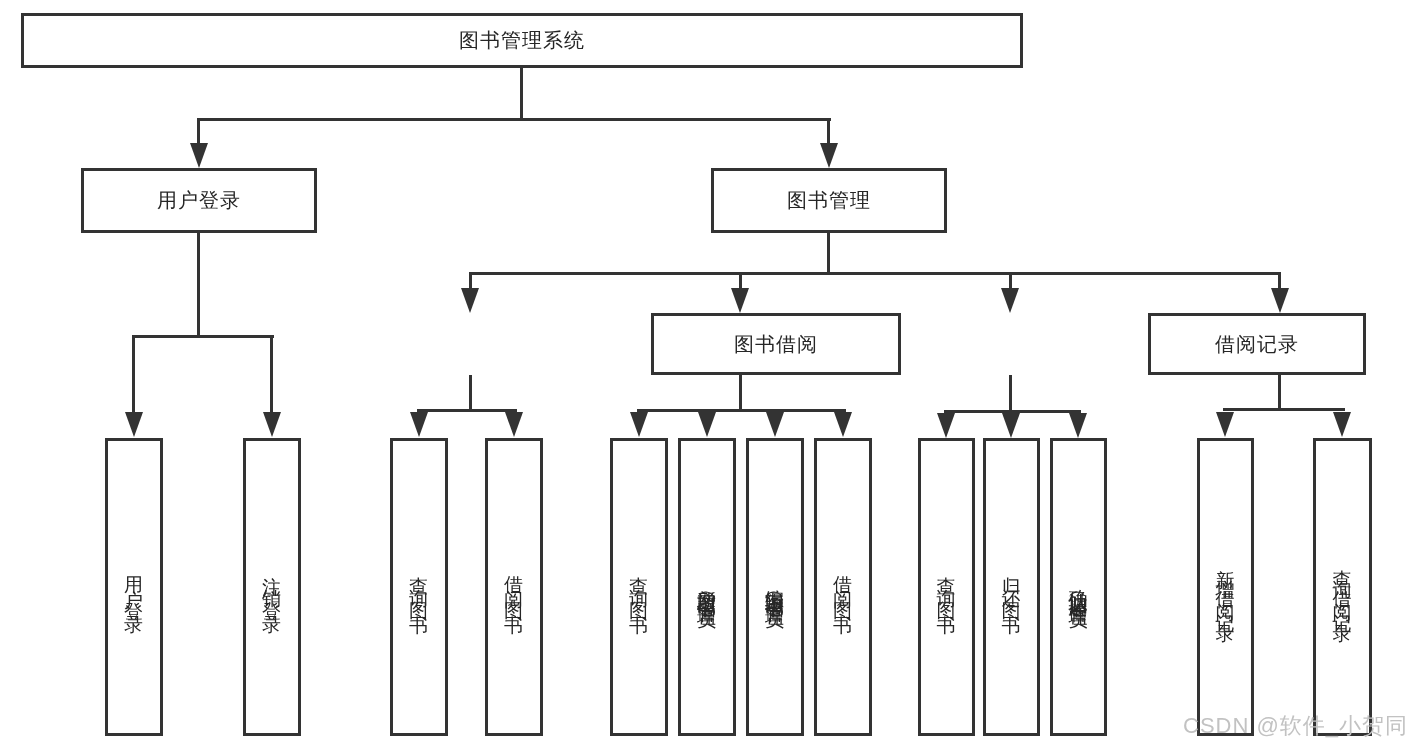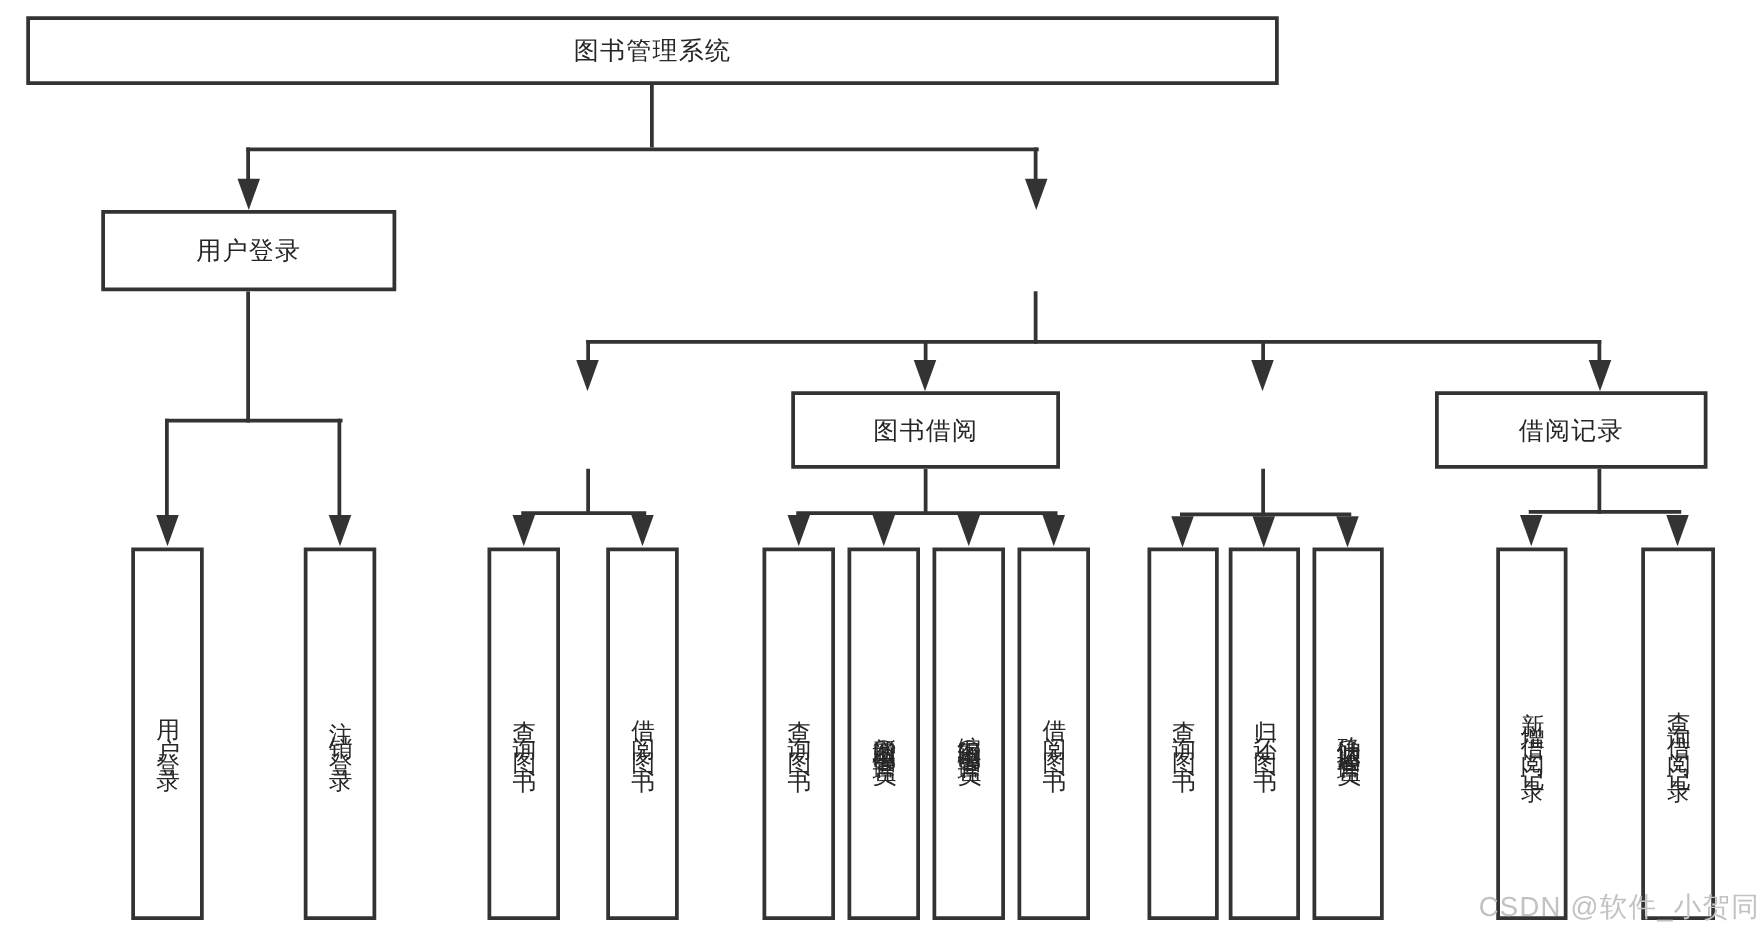--- a/index.html
+++ b/index.html
@@ -113,22 +113,25 @@
   <div class="arrow" style="left:1216px;top:412px;"></div>
   <div class="arrow" style="left:1333px;top:412px;"></div>
 
   <div class="node" style="left:21px;top:13px;width:1002px;height:55px;">
     <span class="lbl">图书管理系统</span>
   </div>
 
   <div class="node" style="left:81px;top:168px;width:236px;height:65px;">
     <span class="lbl">用户登录</span>
   </div>
+  <div class="node" style="left:711px;top:168px;width:236px;height:65px;">
+    <span class="lbl">图书管理</span>
+  </div>
 
-  <div class="node" style="left:633px;top:313px;width:215px;height:62px;">
+  <div class="node" style="left:651px;top:313px;width:250px;height:62px;">
     <span class="lbl">图书借阅</span>
   </div>
   <div class="node" style="left:1148px;top:313px;width:218px;height:62px;">
     <span class="lbl">借阅记录</span>
   </div>
 
   <div class="node leaf" style="left:105px;top:438px;width:58px;height:298px;">
     <span class="vlbl v4">用户登录</span>
   </div>
   <div class="node leaf" style="left:243px;top:438px;width:58px;height:298px;">

